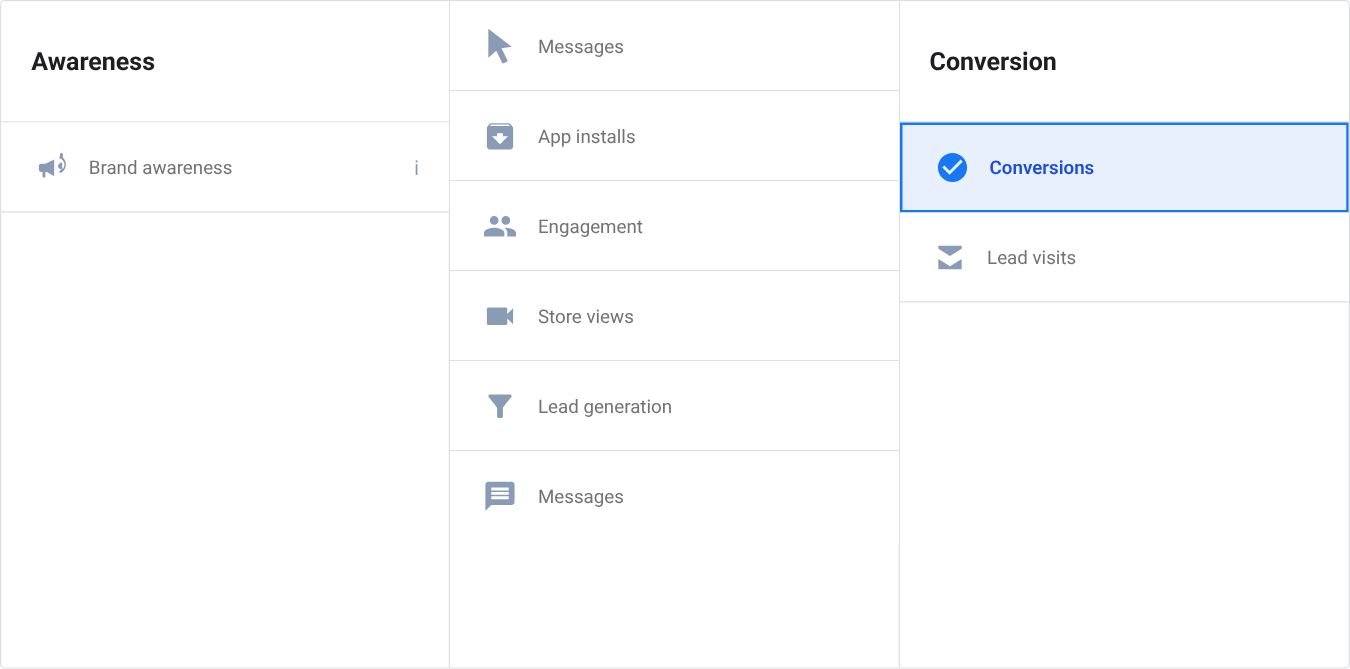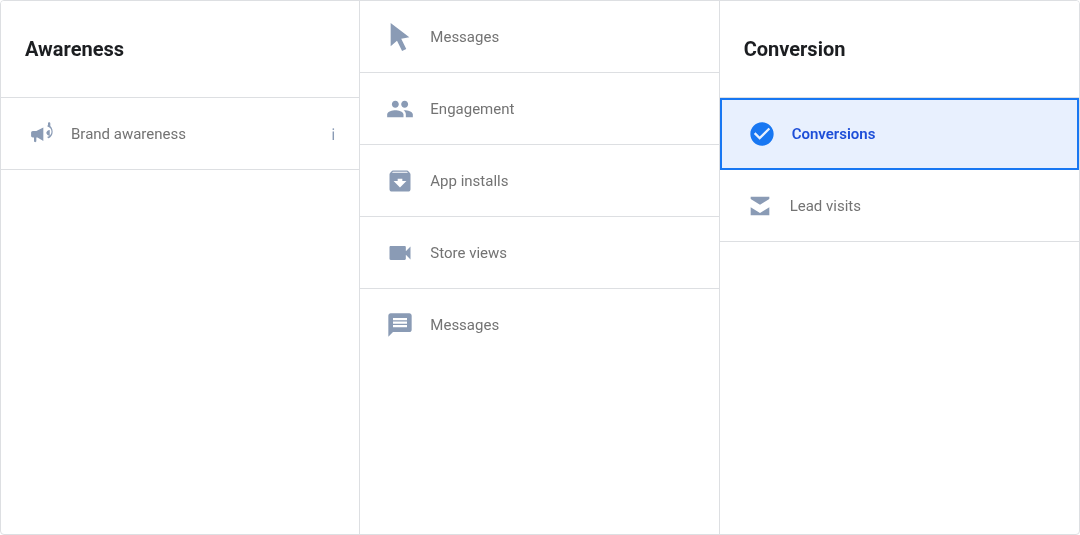--- a/index.html
+++ b/index.html
@@ -118,44 +118,52 @@
         <svg viewBox="0 0 24 24" xmlns="http://www.w3.org/2000/svg">
           <path d="M4 0l16 12.279-6.951 1.17 4.325 8.817-3.596 1.734-4.35-8.879-5.428 4.702z"></path>
         </svg>
       </div>
       <span class="item-label">Messages</span>
     </div>
 
     <div class="menu-item">
       <div class="item-icon">
         <svg viewBox="0 0 24 24" xmlns="http://www.w3.org/2000/svg">
-          <path d="M16 11c1.66 0 2.99-1.34 2.99-3S17.66 5 16 5c-1.66 0-3 1.34-3 3s1.34 3 3 3zm-8 0c1.66 0 2.99-1.34 2.99-3S9.66 5 8 5C6.34 5 5 6.34 5 8s1.34 3 3 3zm0 2c-2.33 0-7 1.17-7 3.5V19h14v-2.5c0-2.33-4.67-3.5-7-3.5zm8 0c-.29 0-.62.02-.97.05 1.16.84 1.97 1.97 1.97 3.45V19h6v-2.5c0-2.33-4.67-3.5-7-3.5z"></path>
+          <path d="M20.54 5.23l-1.39-1.68C18.88 3.21 18.47 3 18 3H6c-.47 0-.88.21-1.16.55L3.46 5.23C3.17 5.57 3 6.02 3 6.5V19c0 1.1.9 2 2 2h14c1.1 0 2-.9 2-2V6.5c0-.48-.17-.93-.46-1.27zM12 17.5L6.5 12H10v-2h4v2h3.5L12 17.5zM5.12 5l.81-1h12l.94 1H5.12z"></path>
         </svg>
       </div>
-      <span class="item-label">Engagement</span>
+      <span class="item-label">App installs</span>
     </div>
 
     <div class="menu-item">
       <div class="item-icon">
         <svg viewBox="0 0 24 24" xmlns="http://www.w3.org/2000/svg">
-          <path d="M20.54 5.23l-1.39-1.68C18.88 3.21 18.47 3 18 3H6c-.47 0-.88.21-1.16.55L3.46 5.23C3.17 5.57 3 6.02 3 6.5V19c0 1.1.9 2 2 2h14c1.1 0 2-.9 2-2V6.5c0-.48-.17-.93-.46-1.27zM12 17.5L6.5 12H10v-2h4v2h3.5L12 17.5zM5.12 5l.81-1h12l.94 1H5.12z"></path>
+          <path d="M16 11c1.66 0 2.99-1.34 2.99-3S17.66 5 16 5c-1.66 0-3 1.34-3 3s1.34 3 3 3zm-8 0c1.66 0 2.99-1.34 2.99-3S9.66 5 8 5C6.34 5 5 6.34 5 8s1.34 3 3 3zm0 2c-2.33 0-7 1.17-7 3.5V19h14v-2.5c0-2.33-4.67-3.5-7-3.5zm8 0c-.29 0-.62.02-.97.05 1.16.84 1.97 1.97 1.97 3.45V19h6v-2.5c0-2.33-4.67-3.5-7-3.5z"></path>
         </svg>
       </div>
-      <span class="item-label">App installs</span>
+      <span class="item-label">Engagement</span>
     </div>
 
     <div class="menu-item">
       <div class="item-icon">
         <svg viewBox="0 0 24 24" xmlns="http://www.w3.org/2000/svg">
           <path d="M17 10.5V7c0-.55-.45-1-1-1H4c-.55 0-1 .45-1 1v10c0 .55.45 1 1 1h12c.55 0 1-.45 1-1v-3.5l4 4v-11l-4 4z"></path>
         </svg>
       </div>
       <span class="item-label">Store views</span>
     </div>
 
+    <div class="menu-item">
+      <div class="item-icon">
+        <svg viewBox="0 0 24 24" xmlns="http://www.w3.org/2000/svg">
+          <path d="M4.25 5.61C6.27 8.2 10 13 10 13v6c0 .55.45 1 1 1h2c.55 0 1-.45 1-1v-6s3.72-4.8 5.74-7.39c.51-.66.04-1.61-.79-1.61H5.04c-.83 0-1.3.95-.79 1.61z"></path>
+        </svg>
+      </div>
+      <span class="item-label">Lead generation</span>
+    </div>
 
     <div class="menu-item">
       <div class="item-icon">
         <svg viewBox="0 0 24 24" xmlns="http://www.w3.org/2000/svg">
           <path d="M20 2H4c-1.1 0-2 .9-2 2v18l4-4h14c1.1 0 2-.9 2-2V4c0-1.1-.9-2-2-2zm-2 12H6v-2h12v2zm0-3H6V9h12v2zm0-3H6V6h12v2z"></path>
         </svg>
       </div>
       <span class="item-label">Messages</span>
     </div>
   </div>

